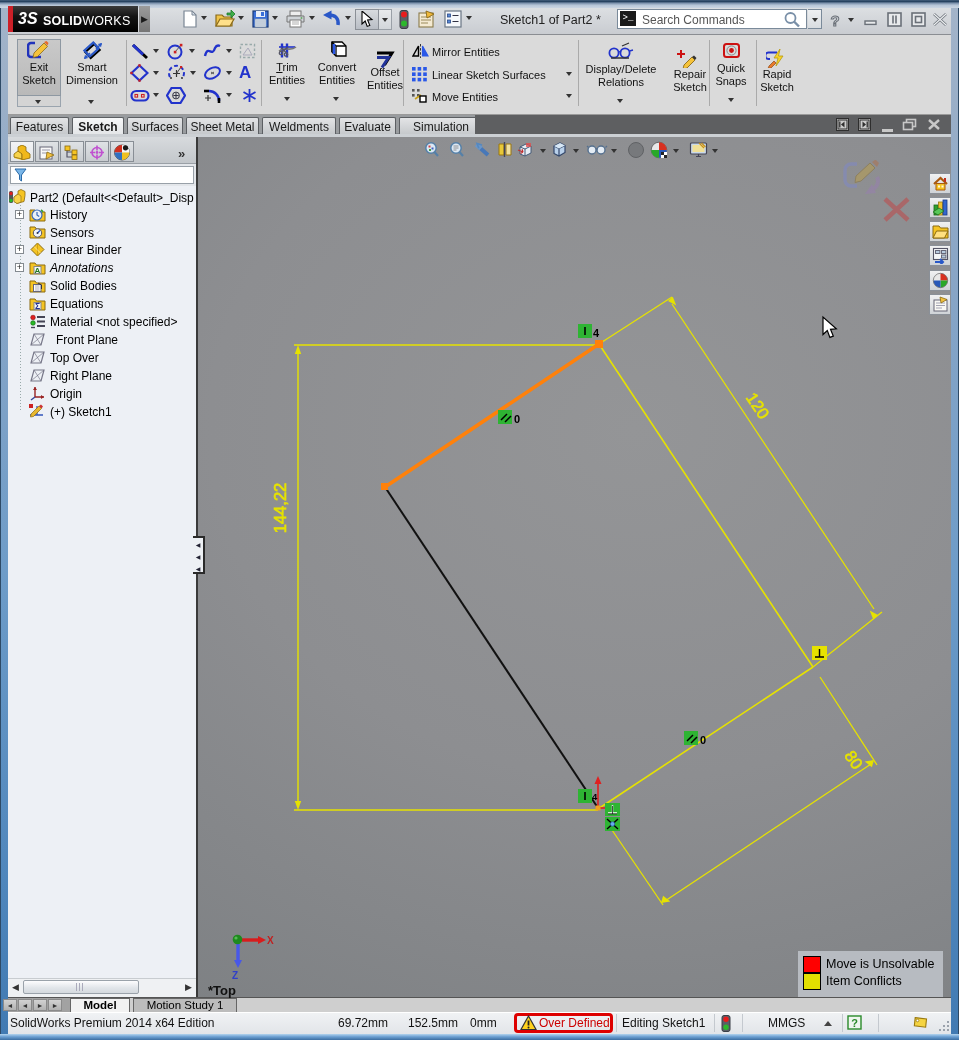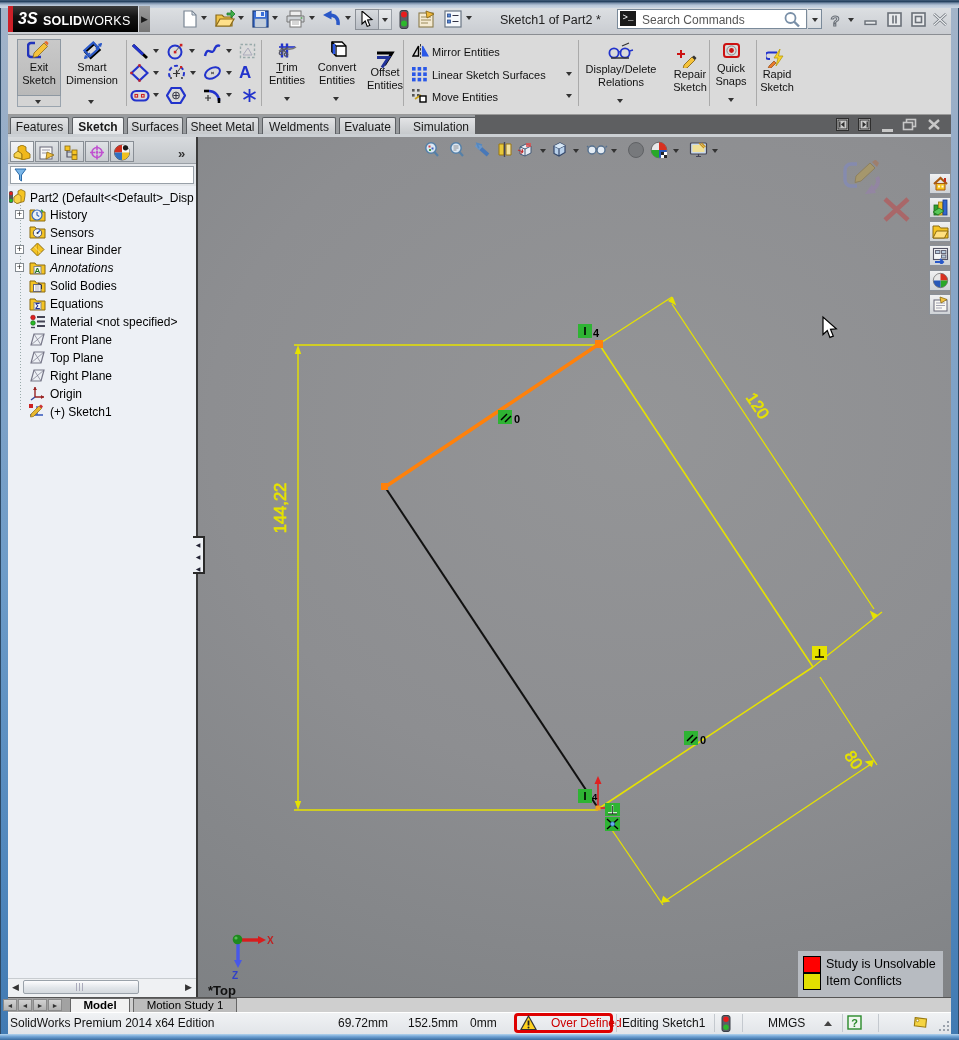--- a/index.html
+++ b/index.html
@@ -475,26 +475,26 @@
     <circle cx="4" cy="3.5" r="2.3" fill="#e02020" stroke="#881010" stroke-width=".6"></circle>
     <circle cx="4" cy="9" r="2.3" fill="#28b828" stroke="#106410" stroke-width=".6"></circle>
     <path d="M8 3 h8 M8 7.5 h8 M8 12 h8" stroke="#445" stroke-width="1.8"></path>
     <path d="M2 13.5 h4" stroke="#445" stroke-width="1.4"></path>
   </svg>
 <div class="abs trow" style="left:50px;top:315px;">Material &lt;not specified&gt;</div>
 <svg class="abs" style="left:29px;top:332px;" width="17" height="15" viewBox="0 0 17 15">
     <path d="M5 2 L15 2 L12 13 L2 13 z" fill="none" stroke="#778" stroke-width="1.2"></path>
     <path d="M5 2 L12 13 M15 2 L2 13" stroke="#778" stroke-width=".7"></path>
   </svg>
-<div class="abs trow" style="left:50px;top:333px;text-align:center;">Front Plane</div>
+<div class="abs trow" style="left:56px;top:333px;text-align:center;">Front Plane</div>
 <svg class="abs" style="left:29px;top:350px;" width="17" height="15" viewBox="0 0 17 15">
     <path d="M5 2 L15 2 L12 13 L2 13 z" fill="none" stroke="#778" stroke-width="1.2"></path>
     <path d="M5 2 L12 13 M15 2 L2 13" stroke="#778" stroke-width=".7"></path>
   </svg>
-<div class="abs trow" style="left:50px;top:351px;">Top Plane</div>
+<div class="abs trow" style="left:50px;top:351px;">Top Over</div>
 <svg class="abs" style="left:29px;top:368px;" width="17" height="15" viewBox="0 0 17 15">
     <path d="M5 2 L15 2 L12 13 L2 13 z" fill="none" stroke="#778" stroke-width="1.2"></path>
     <path d="M5 2 L12 13 M15 2 L2 13" stroke="#778" stroke-width=".7"></path>
   </svg>
 <div class="abs trow" style="left:50px;top:369px;">Right Plane</div>
 <svg class="abs" style="left:29px;top:385px;" width="17" height="16" viewBox="0 0 17 16">
     <path d="M6 2 v10 M6 12 h9" stroke="#992222" stroke-width="1.4" fill="none"></path>
     <path d="M6 2 l-2 3 h4 z" fill="#992222"></path>
     <path d="M15 12 l-3-2 v4 z" fill="#992222"></path>
     <path d="M6 12 L2 15" stroke="#334499" stroke-width="1.4"></path>
@@ -706,21 +706,21 @@
 <circle cx="236" cy="938" r="1.6" fill="#55bb55"></circle>
 <text x="208" y="995" font-size="13" font-weight="bold" fill="#111">*Top</text>
 </g>
 
 <path d="M823 317 l0 17.5 4.3-4 2.6 6.9 3.4-1.3 -2.8-6.8 5.8-.5 z" fill="#fff" stroke="#000" stroke-width="1.2"></path>
 </svg>
 
 <div class="abs" id="legend">
 <div class="lsw" style="top:5px;background:#ff0000;"></div>
 <div class="lsw" style="top:22px;background:#e3df00;"></div>
-<div style="position:absolute;left:28px;top:6px;">Study is Unsolvable</div>
+<div style="position:absolute;left:28px;top:6px;">Move is Unsolvable</div>
 <div style="position:absolute;left:28px;top:23px;">Item Conflicts</div>
 </div>
 
 <div class="abs" id="btabs"></div>
 <div class="abs" id="btabsdark"></div>
 <div class="abs navb" style="left:3px;">◄</div>
 <div class="abs navb" style="left:18px;">◄</div>
 <div class="abs navb" style="left:33px;">►</div>
 <div class="abs navb" style="left:48px;">►</div>
 <div class="abs btab" style="left:70px;width:60px;background:#f2f2f2;font-weight:bold;z-index:2;">Model</div>
@@ -729,21 +729,21 @@
 <div class="abs stxt" style="left:10px;">SolidWorks Premium 2014 x64 Edition</div>
 <div class="abs stxt" style="left:338px;">69.72mm</div>
 <div class="abs stxt" style="left:408px;">152.5mm</div>
 <div class="abs stxt" style="left:470px;">0mm</div>
 <div class="abs" id="odbox"></div>
 <svg class="abs" style="left:520px;top:1015px;" width="17" height="16" viewBox="0 0 17 16">
     <path d="M8.5 1 L16 14.5 H1 z" fill="#ffd21e" stroke="#333" stroke-width="1.2"></path>
     <path d="M8.5 5.5 v5" stroke="#222" stroke-width="1.8"></path>
     <circle cx="8.5" cy="12.6" r="1" fill="#222"></circle>
   </svg>
-<div class="abs stxt" style="left:539px;color:#cc0000;margin-left:12px;">Over Defined</div>
+<div class="abs stxt" style="left:539px;color:#cc0000;">Over Defined</div>
 <div class="abs stxt" style="left:622px;">Editing Sketch1</div>
 <div class="abs ssep" style="left:616px;"></div>
 <div class="abs ssep" style="left:714px;"></div>
 <svg class="abs" style="left:721px;top:1015px;" width="10" height="17" viewBox="0 0 10 17">
     <rect x="1" y="0.5" width="8" height="16" rx="2" fill="#5a5f66" stroke="#3a3f46"></rect>
     <circle cx="5" cy="4.2" r="2.7" fill="#e81c1c"></circle>
     <circle cx="5" cy="12.2" r="2.7" fill="#2db82d"></circle>
   </svg>
 <div class="abs ssep" style="left:742px;"></div>
 <div class="abs stxt" style="left:768px;">MMGS</div>

